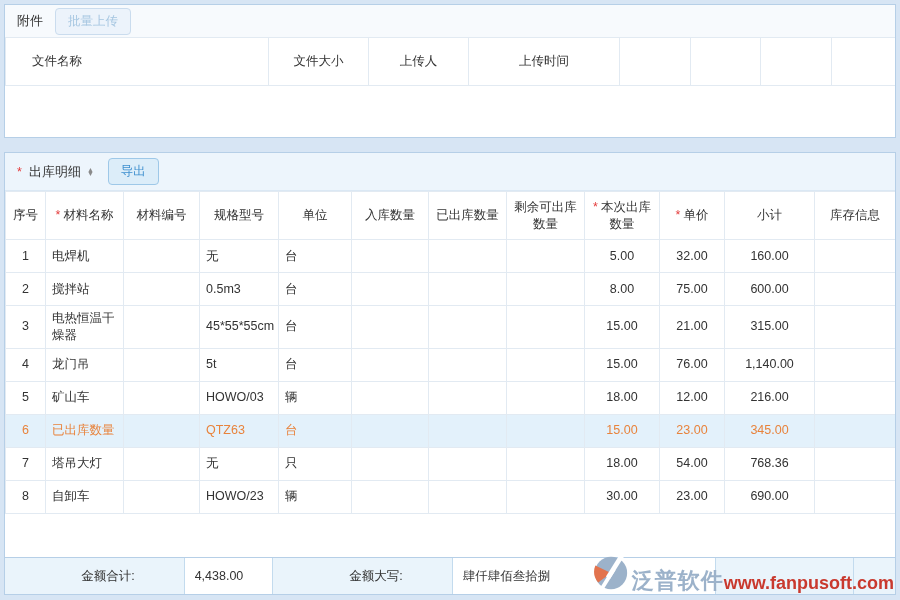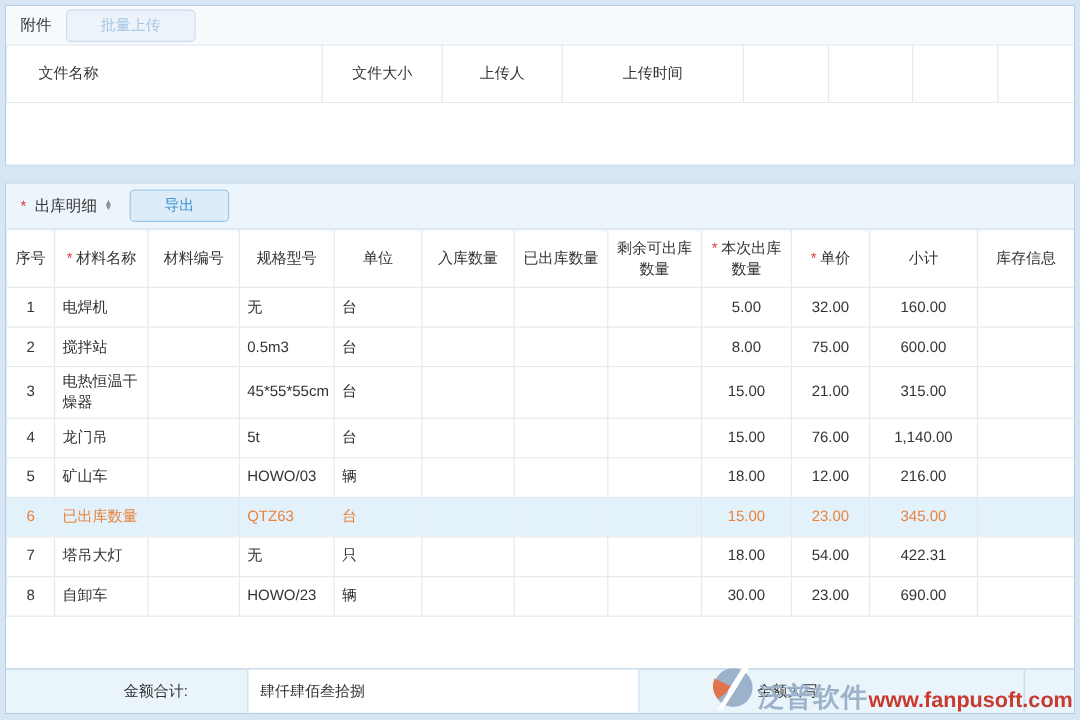--- a/index.html
+++ b/index.html
@@ -12,21 +12,21 @@
     font-size:12.5px;
   }
   .page { width:900px; height:600px; padding:4px; position:relative; }
 
   .panel { background:#fff; border:1px solid #b6cfe7; }
 
   
   .attach-panel { height:134px; margin-bottom:14px; overflow:hidden; }
   .attach-bar { height:32px; display:flex; align-items:center; gap:12px; padding:0 12px; background:#f7fafd; }
   .bar-label { font-size:13px; color:#333; }
-  .btn { border-radius:4px; font-size:12.5px; padding:4px 28px; cursor:pointer; font-family:inherit; }
+  .btn { border-radius:4px; font-size:12.5px; padding:4px 12px; cursor:pointer; font-family:inherit; }
   .btn-pale { background:#ecf3fb; border:1px solid #cadcee; color:#a6c6e1; }
   .btn-blue { background:#dcedf9; border:1px solid #9ec8e8; color:#3f90cf; }
 
   table { width:100%; border-collapse:collapse; table-layout:fixed; font-size:12.5px; }
   th, td { border:1px solid #e2eaf2; font-weight:normal; padding:4px 6px; line-height:1.35; overflow:hidden; }
   thead tr { height:48px; }
   .attach-table th { color:#333; }
   .attach-table th.left { text-align:left; padding-left:26px; }
   .attach-body { height:53px; background:#fff; }
 
@@ -232,21 +232,21 @@
             <td class="center">7</td>
             <td class="left">塔吊大灯</td>
             <td class="left"></td>
             <td class="left">无</td>
             <td class="left">只</td>
             <td class="center"></td>
             <td class="center"></td>
             <td class="center"></td>
             <td class="center">18.00</td>
             <td class="center">54.00</td>
-            <td class="center">422.31</td>
+            <td class="center">768.36</td>
             <td class="center"></td>
           </tr>
           <tr>
             <td class="center">8</td>
             <td class="left">自卸车</td>
             <td class="left"></td>
             <td class="left">HOWO/23</td>
             <td class="left">辆</td>
             <td class="center"></td>
             <td class="center"></td>
@@ -254,22 +254,23 @@
             <td class="center">30.00</td>
             <td class="center">23.00</td>
             <td class="center">690.00</td>
             <td class="center"></td>
           </tr>
         </tbody>
     </table>
 
     <div class="summary-row">
       <div class="sum-cell sum-label">金额合计:</div>
+      <div class="sum-cell sum-value sum-value-1">4,438.00</div>
+      <div class="sum-cell sum-label sum-label-2">金额大写:</div>
       <div class="sum-cell sum-value sum-value-2">肆仟肆佰叁拾捌</div>
-      <div class="sum-cell sum-label sum-label-2">金额大写:</div>
       <div class="sum-cell sum-spacer-blue"></div>
       <div class="sum-cell sum-spacer-white"></div>
     </div>
   </section>
 
   <div class="watermark">
     <svg width="38" height="38" viewBox="0 0 40 40">
       <circle cx="20" cy="20" r="17" fill="#9cb2ca"></circle>
       <path d="M20 20 L3.5 12 A18 18 0 0 0 6.5 30 Z" fill="#e2734d"></path>
       <rect x="17.5" y="-6" width="5" height="32" fill="#ffffff" transform="rotate(32 20 20)"></rect>

